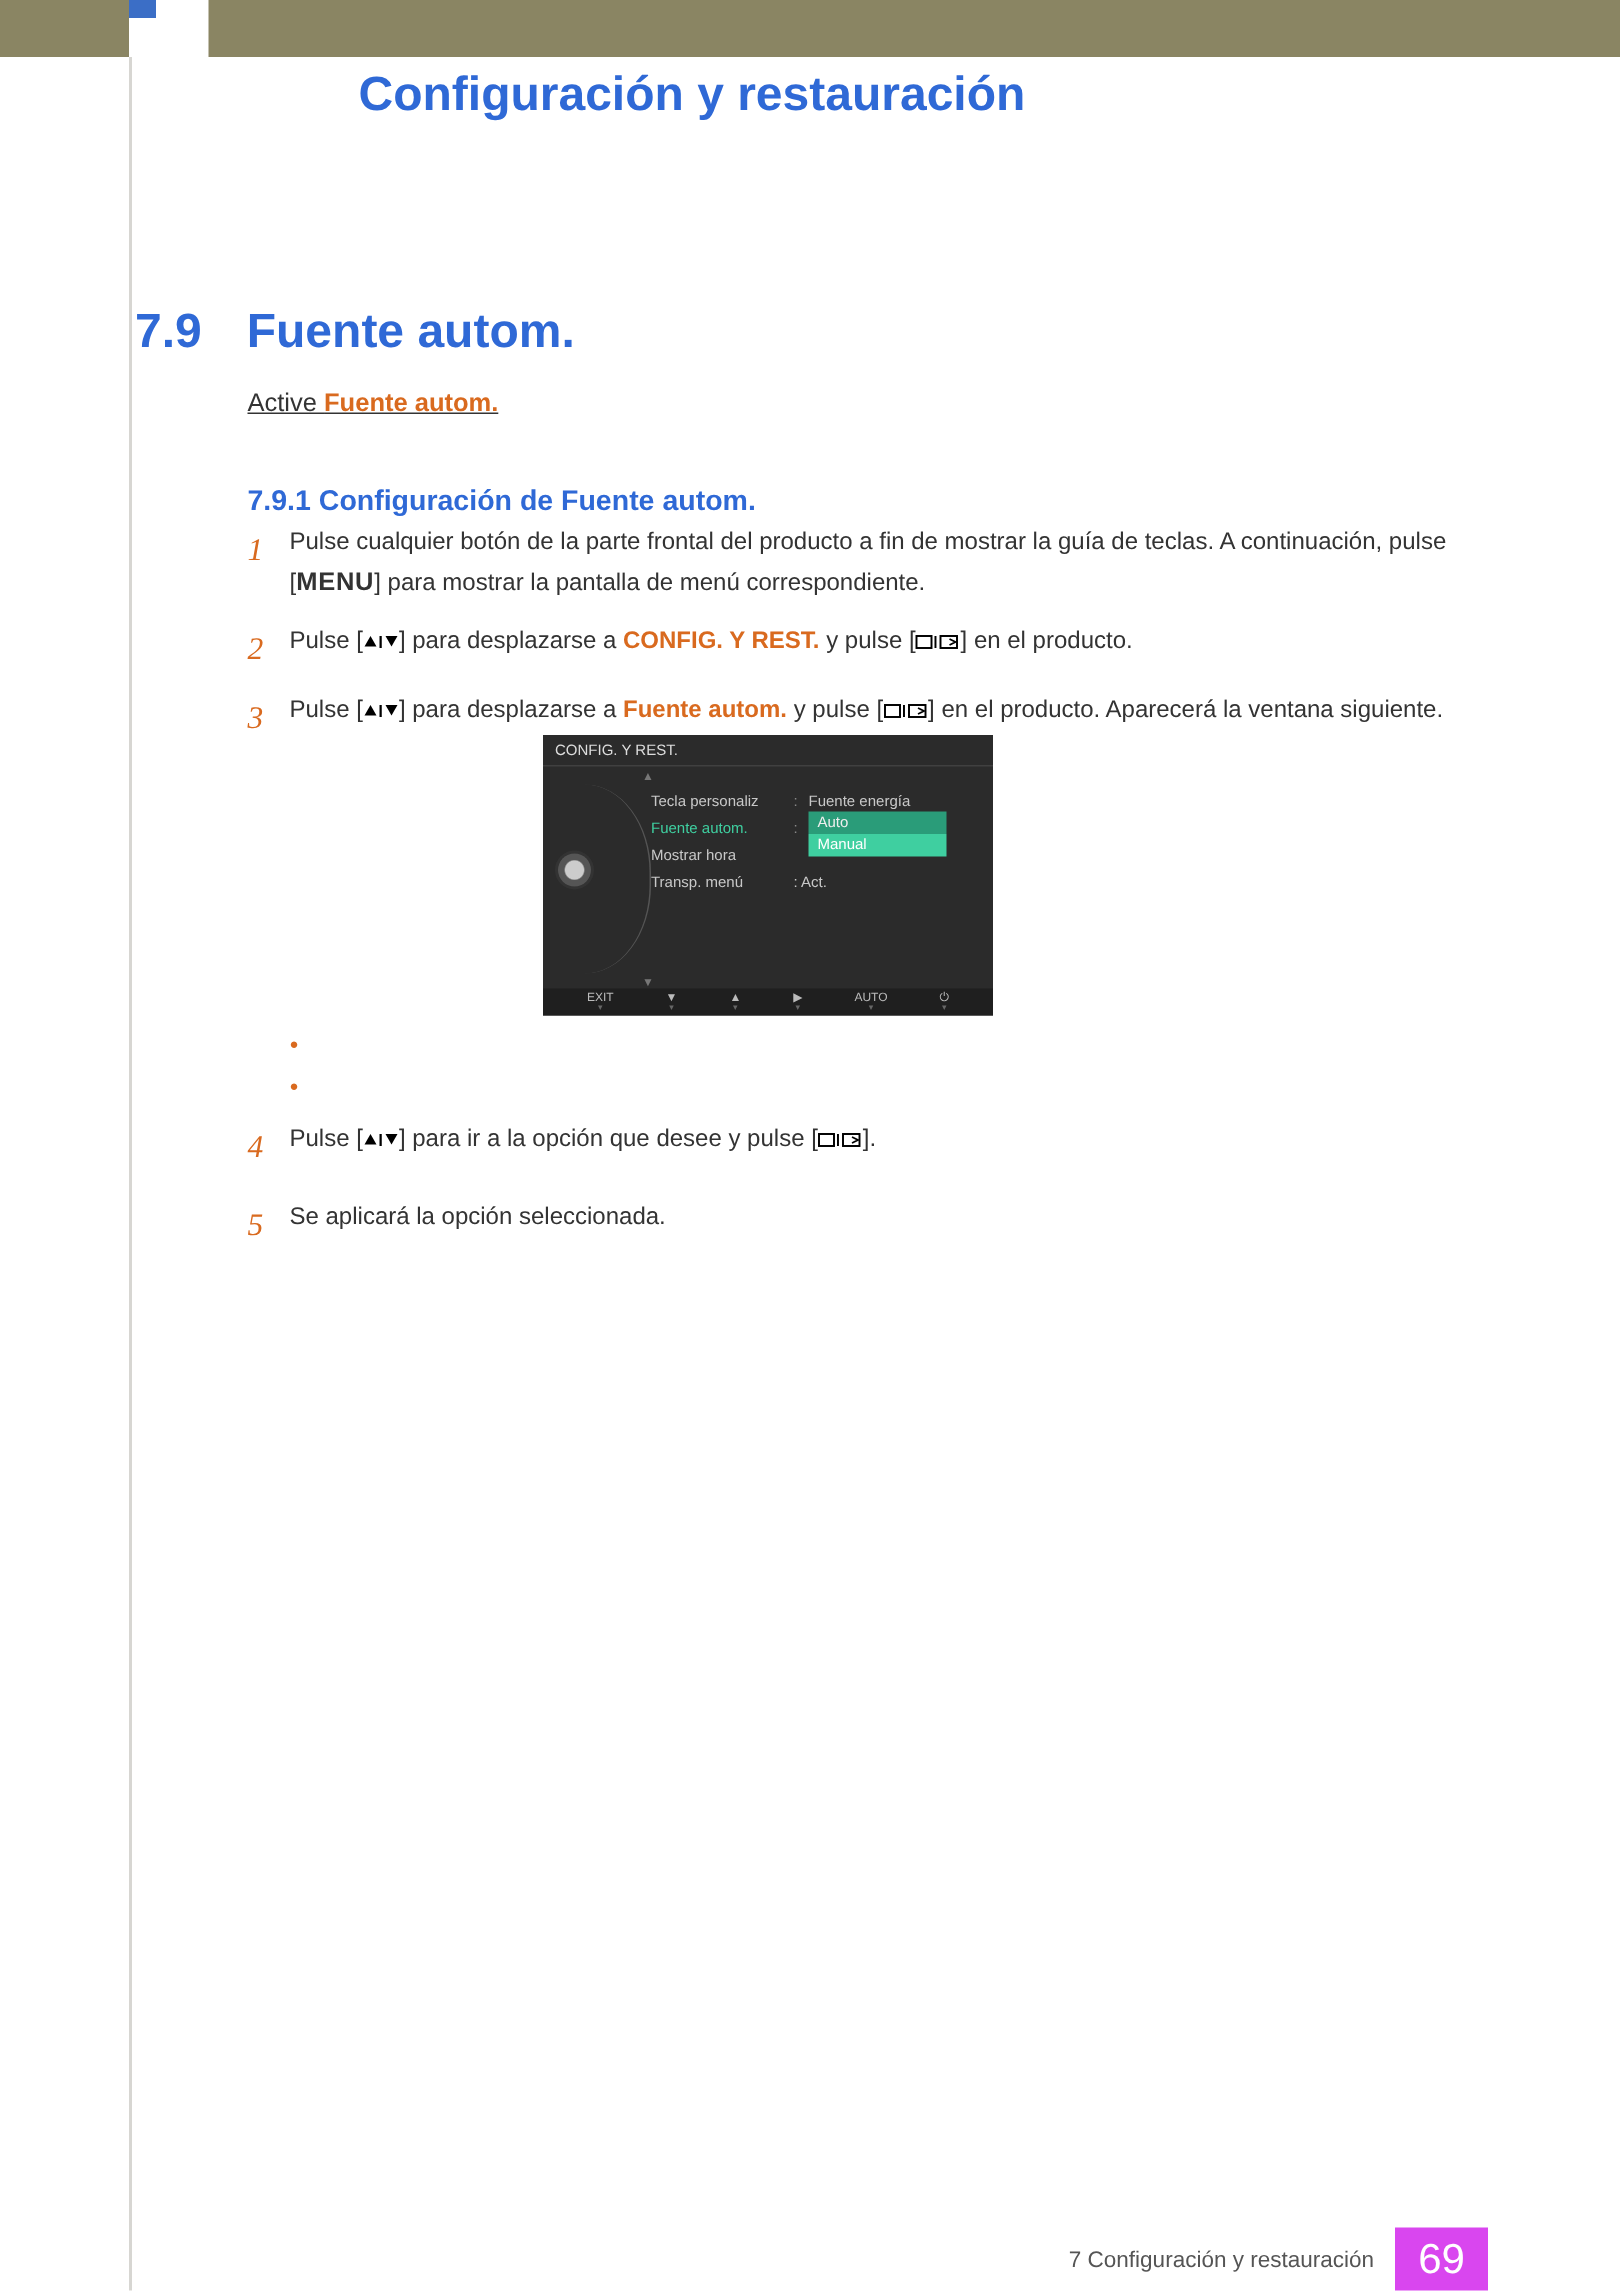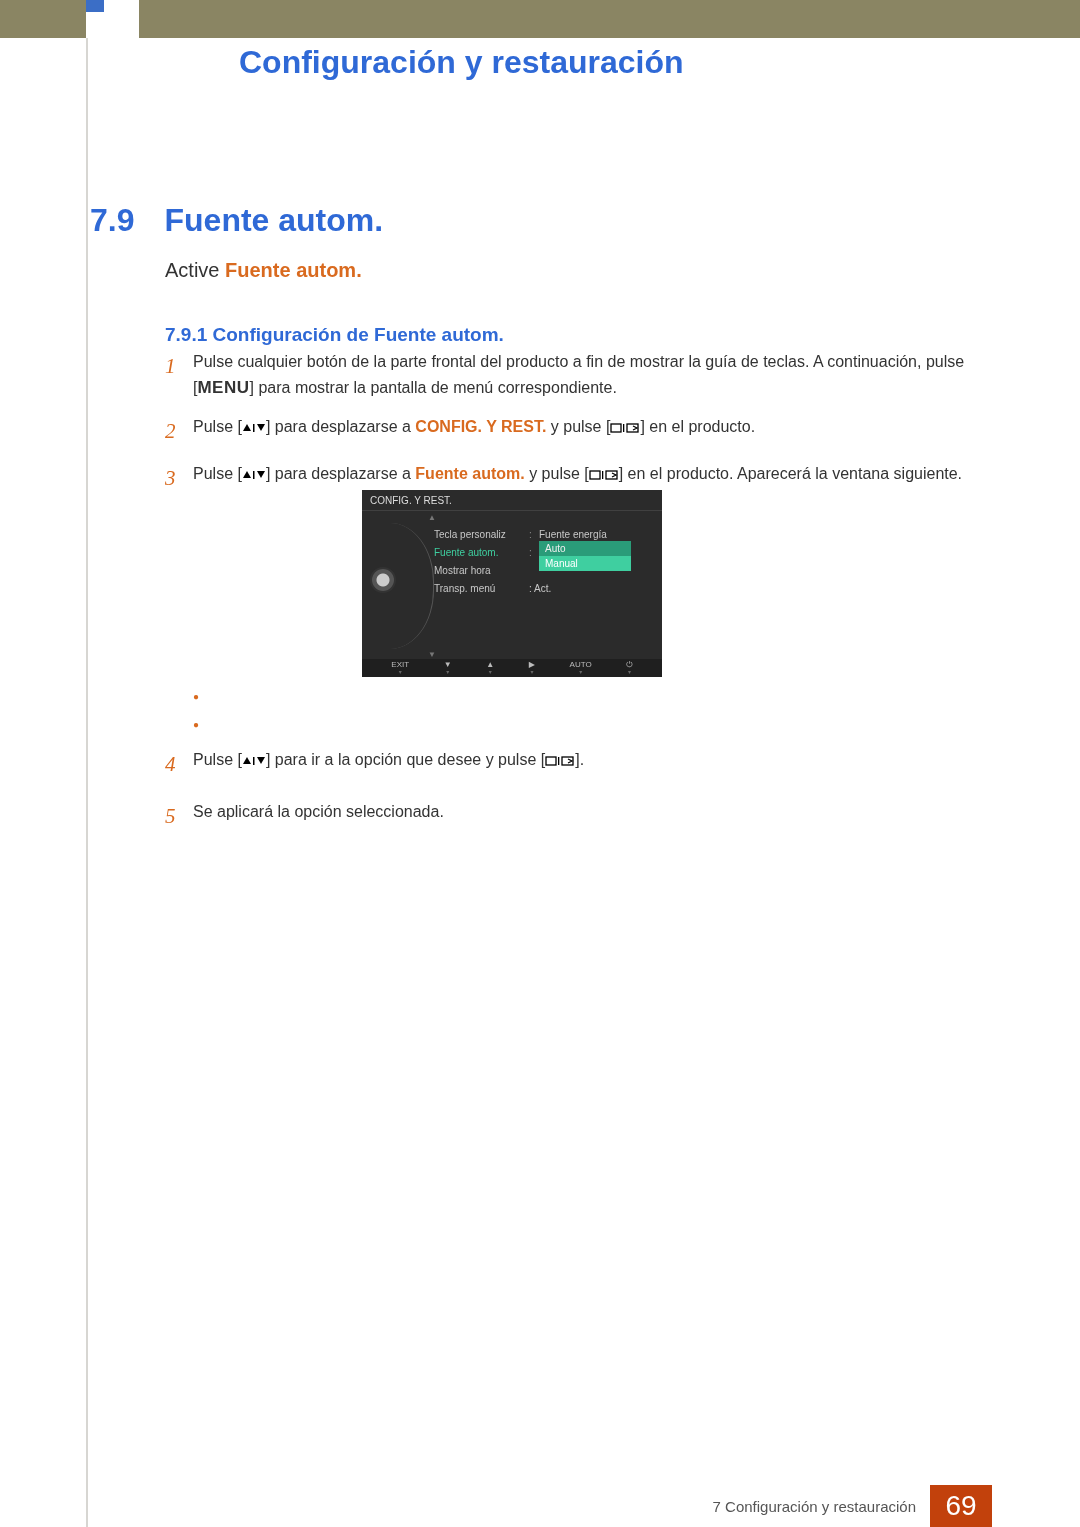--- a/index.html
+++ b/index.html
@@ -64,21 +64,22 @@
   }
   .section-title {
     font-size: 32px;
     font-weight: bold;
     color: #2f69d6;
   }
   .intro-line {
     position: absolute;
     left: 165px;
     top: 259px;
-    font-size: 20px;
+    font-size: 17px;
+    text-decoration: underline;
   }
   .intro-line .hl { color: #d96a1f; font-weight: bold; }
   .subsection {
     position: absolute;
     left: 165px;
     top: 308px;
     font-size: 19px;
     font-weight: bold;
     color: #2f69d6;
     margin-top: 16px;
@@ -228,21 +229,21 @@
   }
   .footer-text {
     display: flex;
     align-items: center;
     padding-right: 14px;
     font-size: 15px;
     color: #555;
   }
   .footer-pagebox {
     width: 62px;
-    background: #c2410c;
+    background: #d946ef;
     color: #fff;
     font-size: 28px;
     display: flex;
     align-items: center;
     justify-content: center;
   }
   .footer-spacer {
     width: 88px;
   }
 </style>

